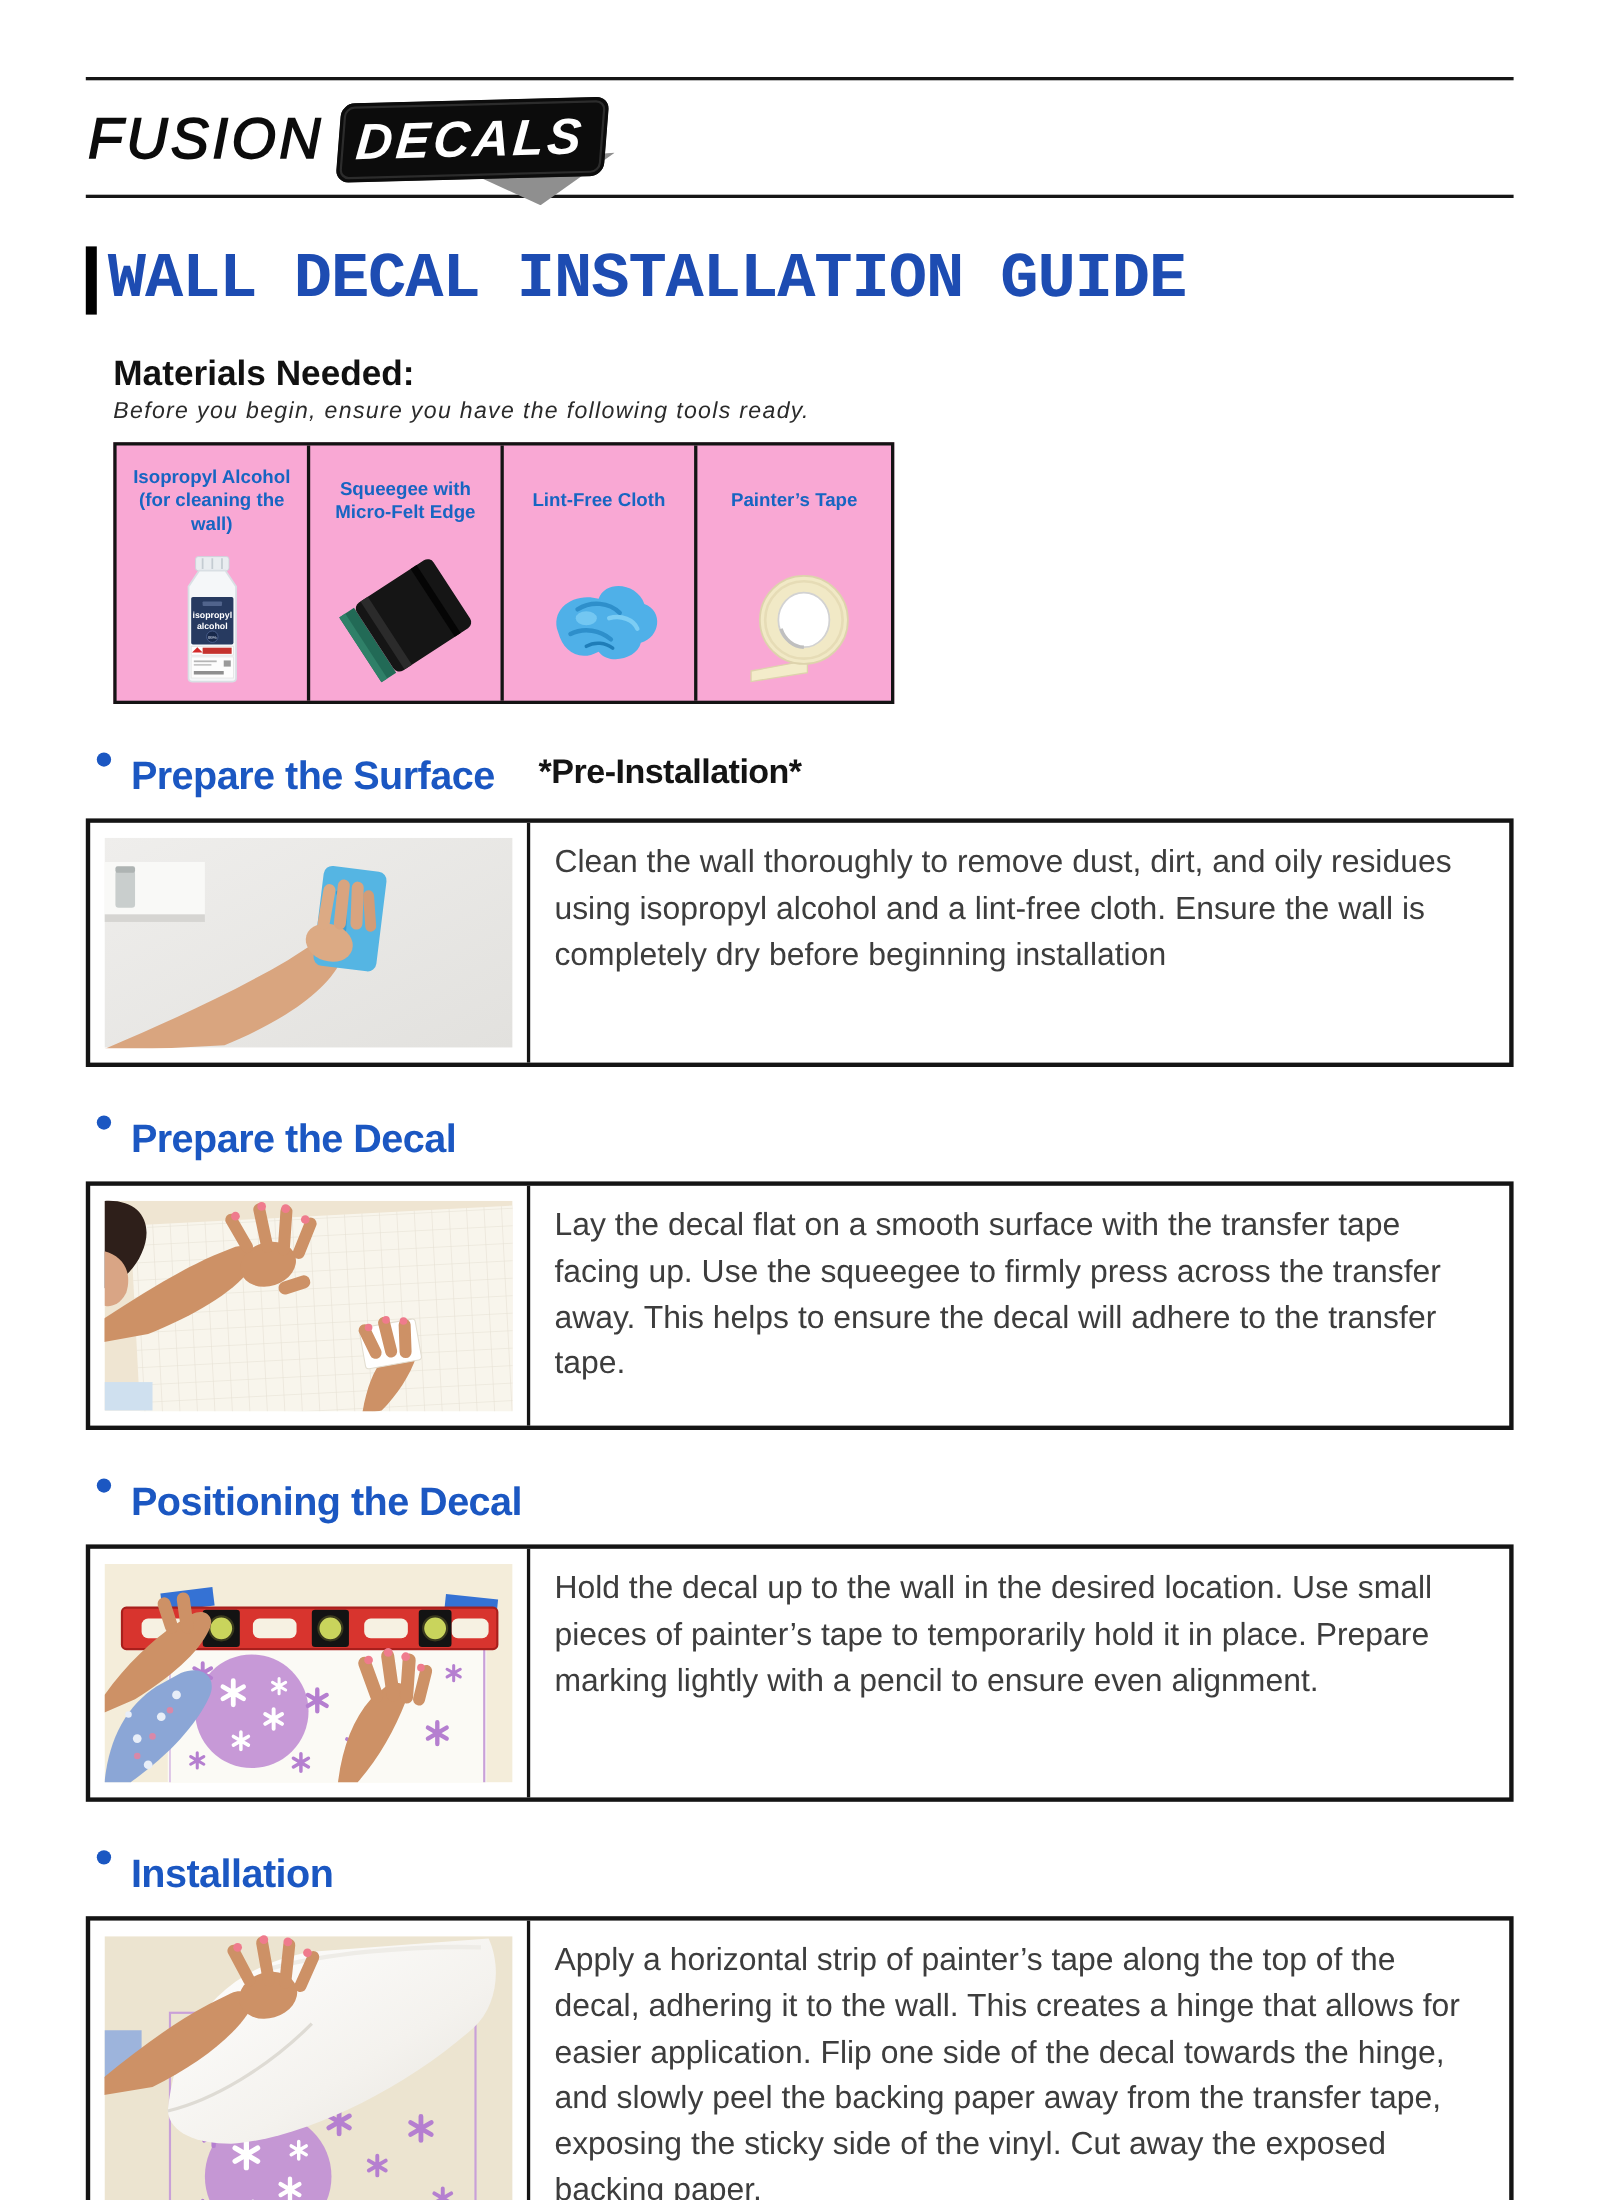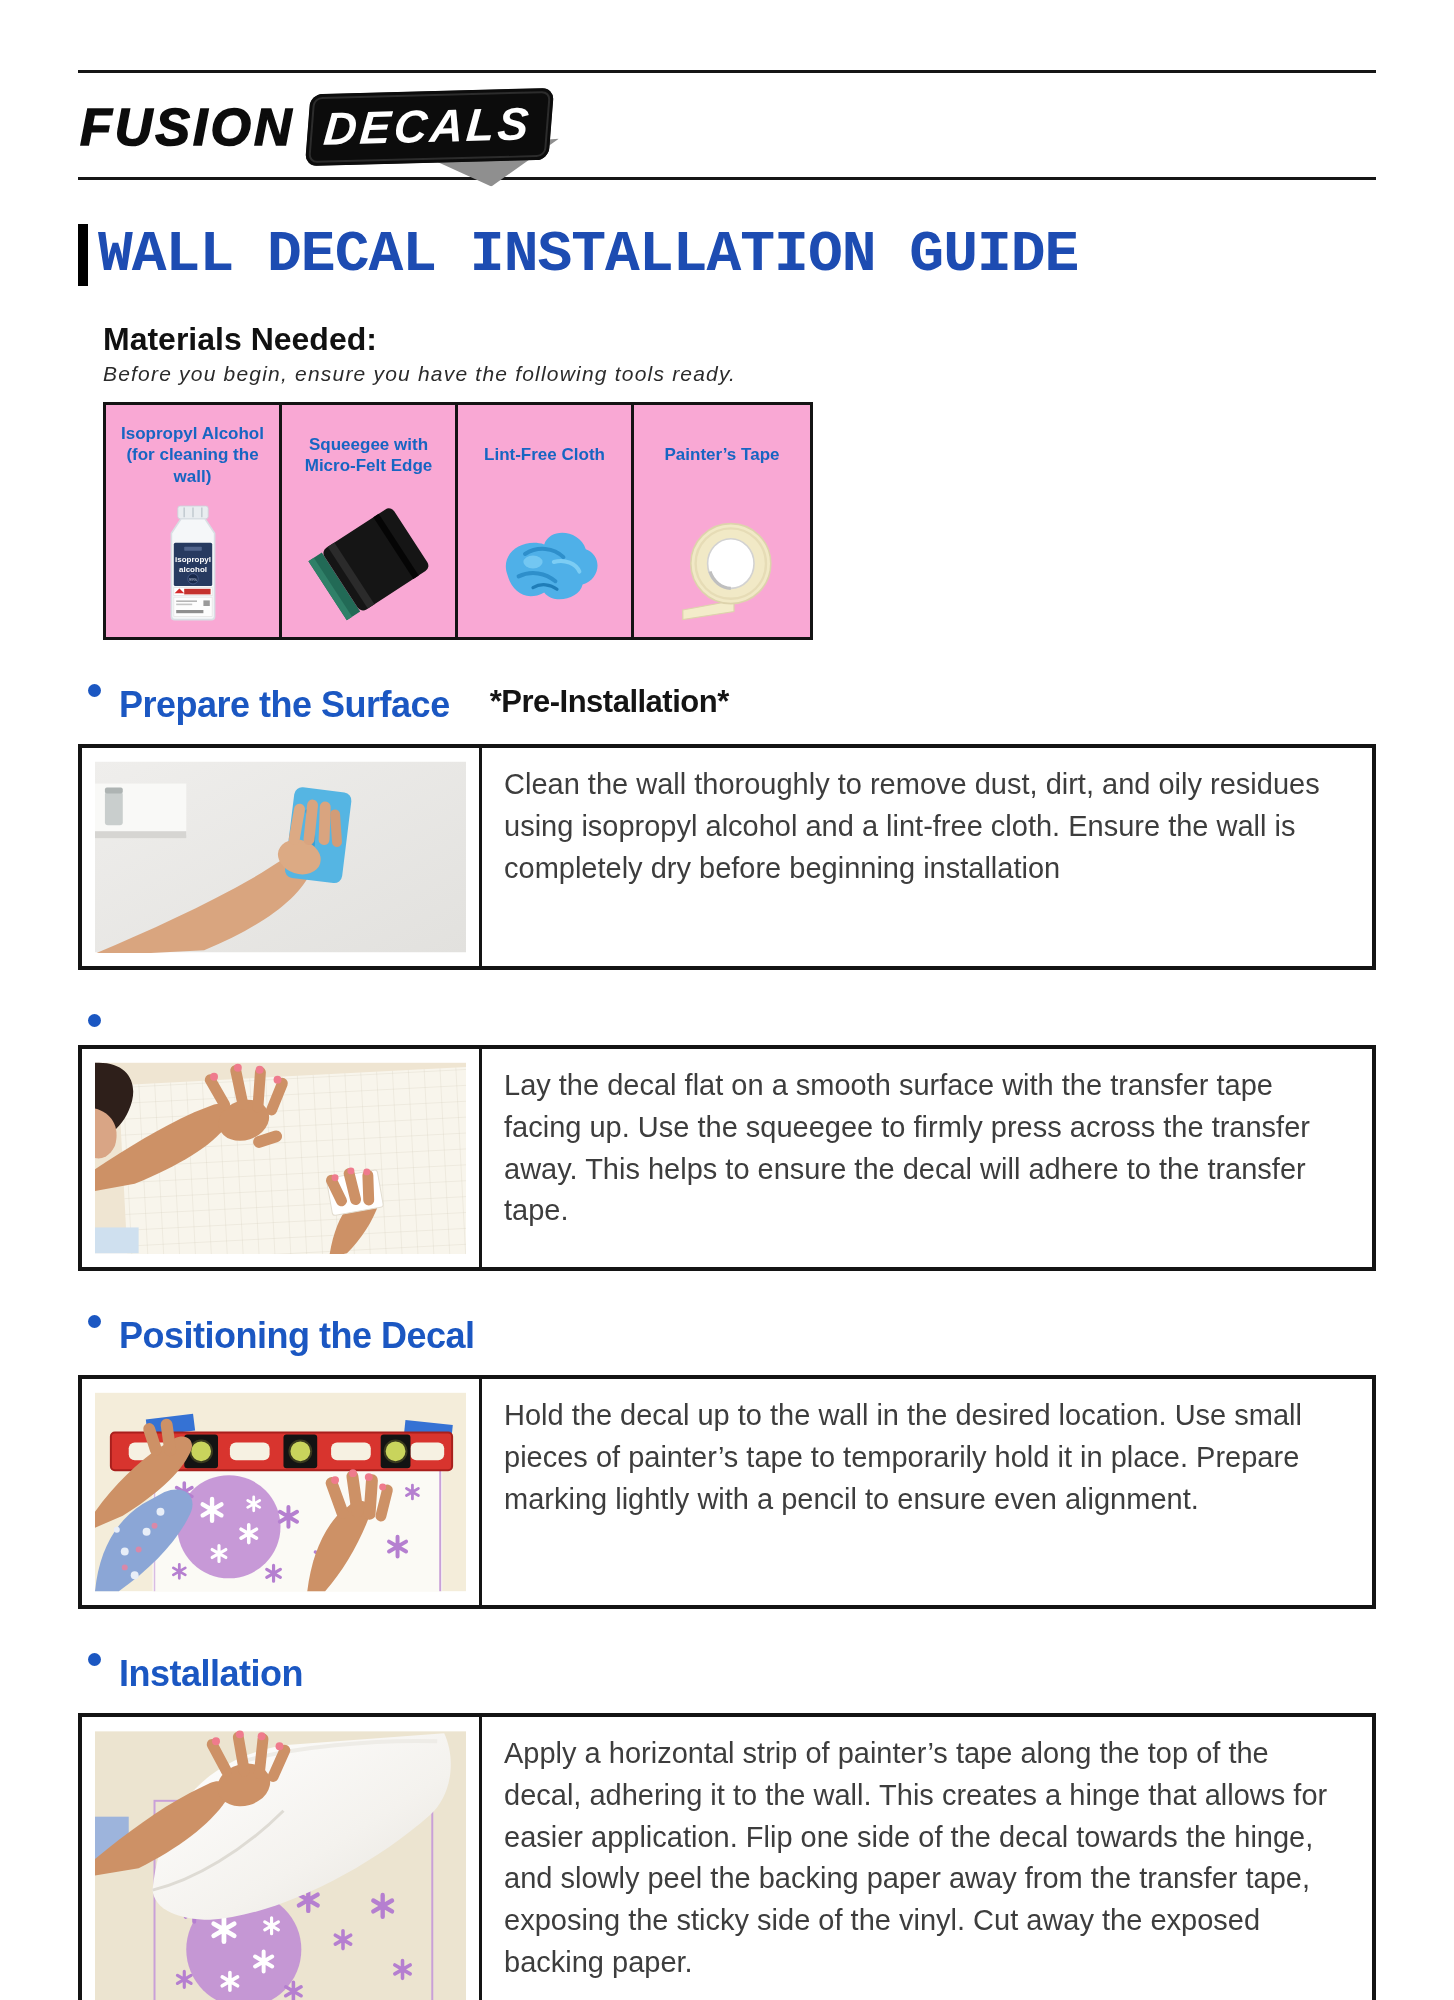--- a/index.html
+++ b/index.html
@@ -14,21 +14,21 @@
     color:#141414;
   }
   .page{ padding:0 78px; }
 
   
   .rule{ border:none; border-top:3px solid #161616; margin:0; }
   .rule-top{ margin-top:70px; }
   .rule-bottom{ margin-bottom:0; }
   .logo{ display:flex; align-items:center; gap:14px; padding:14px 0 10px 2px; height:104px; }
   .logo-fusion{
-    font-size:52px; font-weight:700; font-style:italic; letter-spacing:3px;
+    font-size:52px; font-weight:400; font-style:italic; letter-spacing:3px;
     color:#0c0c0c; -webkit-text-stroke:1.5px #0c0c0c;
   }
   .logo-badge-wrap{ position:relative; display:inline-block; }
   .logo-peel{
     position:absolute; left:42%; bottom:-24px; width:150px; height:46px;
     background:#8f8f8f; clip-path:polygon(0 0,100% 12%,52% 100%);
     transform:rotate(-6deg); z-index:0;
   }
   .logo-decals{
     position:relative; z-index:1; display:inline-block;
@@ -206,20 +206,21 @@
           <rect x="226" y="40" width="11" height="44" rx="5.5" fill="#d9a47f" transform="rotate(2 231 62)"></rect>
           <rect x="238" y="48" width="10" height="38" rx="5" fill="#d29c77" transform="rotate(-4 243 67)"></rect>
         </g>
       </svg>
     </div>
     <div class="row-text-cell">Clean the wall thoroughly to remove dust, dirt, and oily residues using isopropyl alcohol and a lint-free cloth. Ensure the wall is completely dry before beginning installation</div>
   </div>
 
   <div class="sec-head">
     <span class="sec-bullet"></span>
+    <span class="sec-title">Prepare the Decal</span>
   </div>
 
   <div class="row-table h220" style="min-height:222px">
     <div class="row-img-cell">
       <svg width="374" height="192" viewBox="0 0 374 192">
         <defs>
           <pattern id="grid2" width="16" height="16" patternUnits="userSpaceOnUse">
             <path d="M16,0 L0,0 0,16" fill="none" stroke="#d8d2c2" stroke-width="1" opacity="0.6"></path>
           </pattern>
         </defs>

